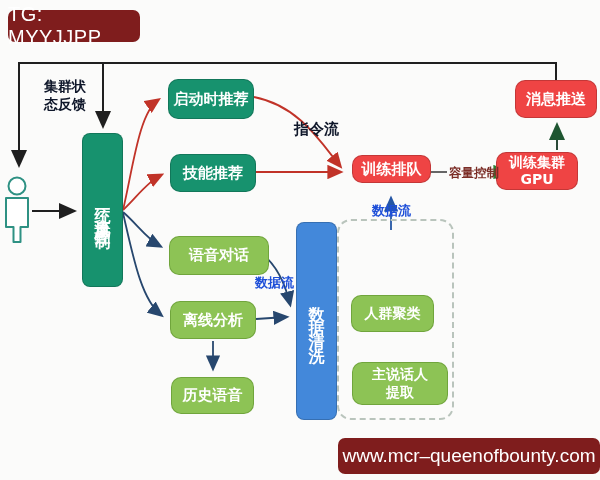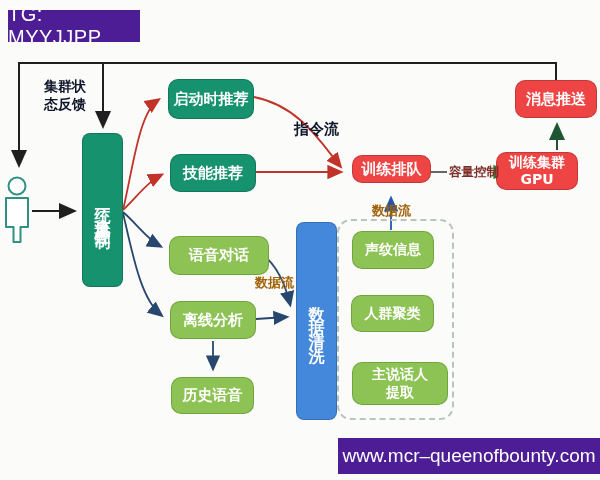--- a/index.html
+++ b/index.html
@@ -26,27 +26,28 @@
   }
 
   .dashed-group {
     position:absolute; left:337px; top:219px; width:117px; height:201px;
     border:2px dashed #b9c4bc; border-radius:14px; box-sizing:border-box;
     background:transparent;
   }
 
   .lbl { position:absolute; font-weight:bold; white-space:pre-line; line-height:1.3; }
   .lbl-red    { color:#0f172a; }
-  .lbl-blue   { color:#a16207; }
+  .lbl-blue   { color:#1d4ed8; }
   .lbl-maroon { color:#7b2d26; }
 
   .watermark {
-    position:absolute; background:#4c1d95; color:#ffffff;
+    position:absolute; background:#7f1d1d; color:#ffffff;
     display:flex; align-items:center; justify-content:center;
     font-family:"Liberation Sans","DejaVu Sans",sans-serif;
+    border-radius:7px;
   }
   #wm-tg  { left:8px; top:10px; width:132px; height:32px; font-size:20px; letter-spacing:0.5px; }
   #wm-url { left:338px; top:438px; width:262px; height:36px; font-size:19px; }
 </style>
 </head>
 <body>
 
 <div id="stage">
 
   <svg id="wires" viewBox="0 0 600 480">
@@ -112,21 +113,20 @@
   <div class="node light-green" style="left:169px; top:236px; width:100px; height:39px; font-size:15px;">语音对话</div>
 
   <div class="node light-green" style="left:170px; top:301px; width:86px; height:38px; font-size:15px;">离线分析</div>
 
   <div class="node light-green" style="left:171px; top:377px; width:83px; height:37px; font-size:15px;">历史语音</div>
 
   <div class="node medium-blue vtext" style="left:296px; top:222px; width:41px; height:198px; font-size:16px; letter-spacing:14px; border-radius:8px;">数据清洗</div>
 
   <div class="dashed-group"></div>
 
-  <div class="node light-green" style="left:352px; top:231px; width:82px; height:38px; font-size:14px;">声纹信息</div>
 
   <div class="node light-green" style="left:351px; top:295px; width:83px; height:37px; font-size:14px;">人群聚类</div>
 
   <div class="node light-green" style="left:352px; top:362px; width:96px; height:43px; font-size:14px;">主说话人
 提取</div>
 
   <div class="node dark-blue" style="left:352px; top:155px; width:79px; height:28px; font-size:15px;">训练排队</div>
 
   <div class="node dark-blue" style="left:496px; top:152px; width:82px; height:38px; font-size:14px;">训练集群
 GPU</div>
@@ -135,19 +135,19 @@
 
   <div class="lbl lbl-red" style="left:44px; top:77px; font-size:14px;">集群状
 态反馈</div>
 
   <div class="lbl lbl-red" style="left:294px; top:120px; font-size:15px;">指令流</div>
 
   <div class="lbl lbl-blue" style="left:255px; top:275px; font-size:13px;">数据流</div>
 
   <div class="lbl lbl-blue" style="left:372px; top:203px; font-size:13px;">数据流</div>
 
-  <div class="lbl lbl-maroon" style="left:449px; top:165px; font-size:12.5px;font-family:Liberation Mono, monospace;">容量控制</div>
+  <div class="lbl lbl-maroon" style="left:449px; top:165px; font-size:12.5px;">容量控制</div>
 
   <div class="watermark" id="wm-tg">TG: MYYJJPP</div>
 
   <div class="watermark" id="wm-url">www.mcr–queenofbounty.com</div>
 
 </div>
 
 </body></html>

